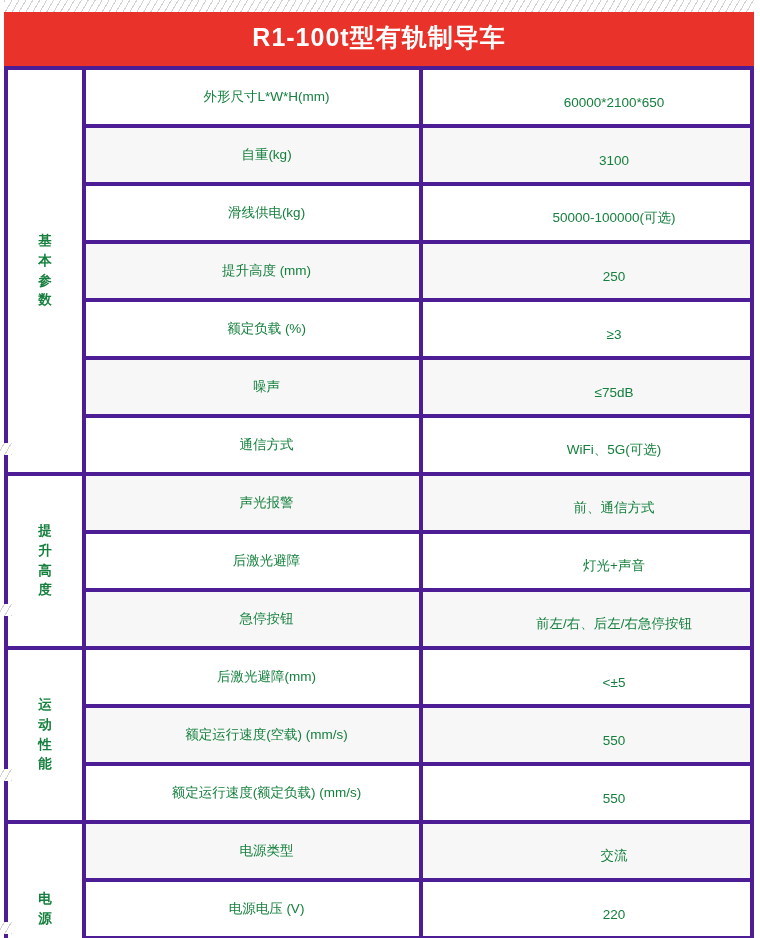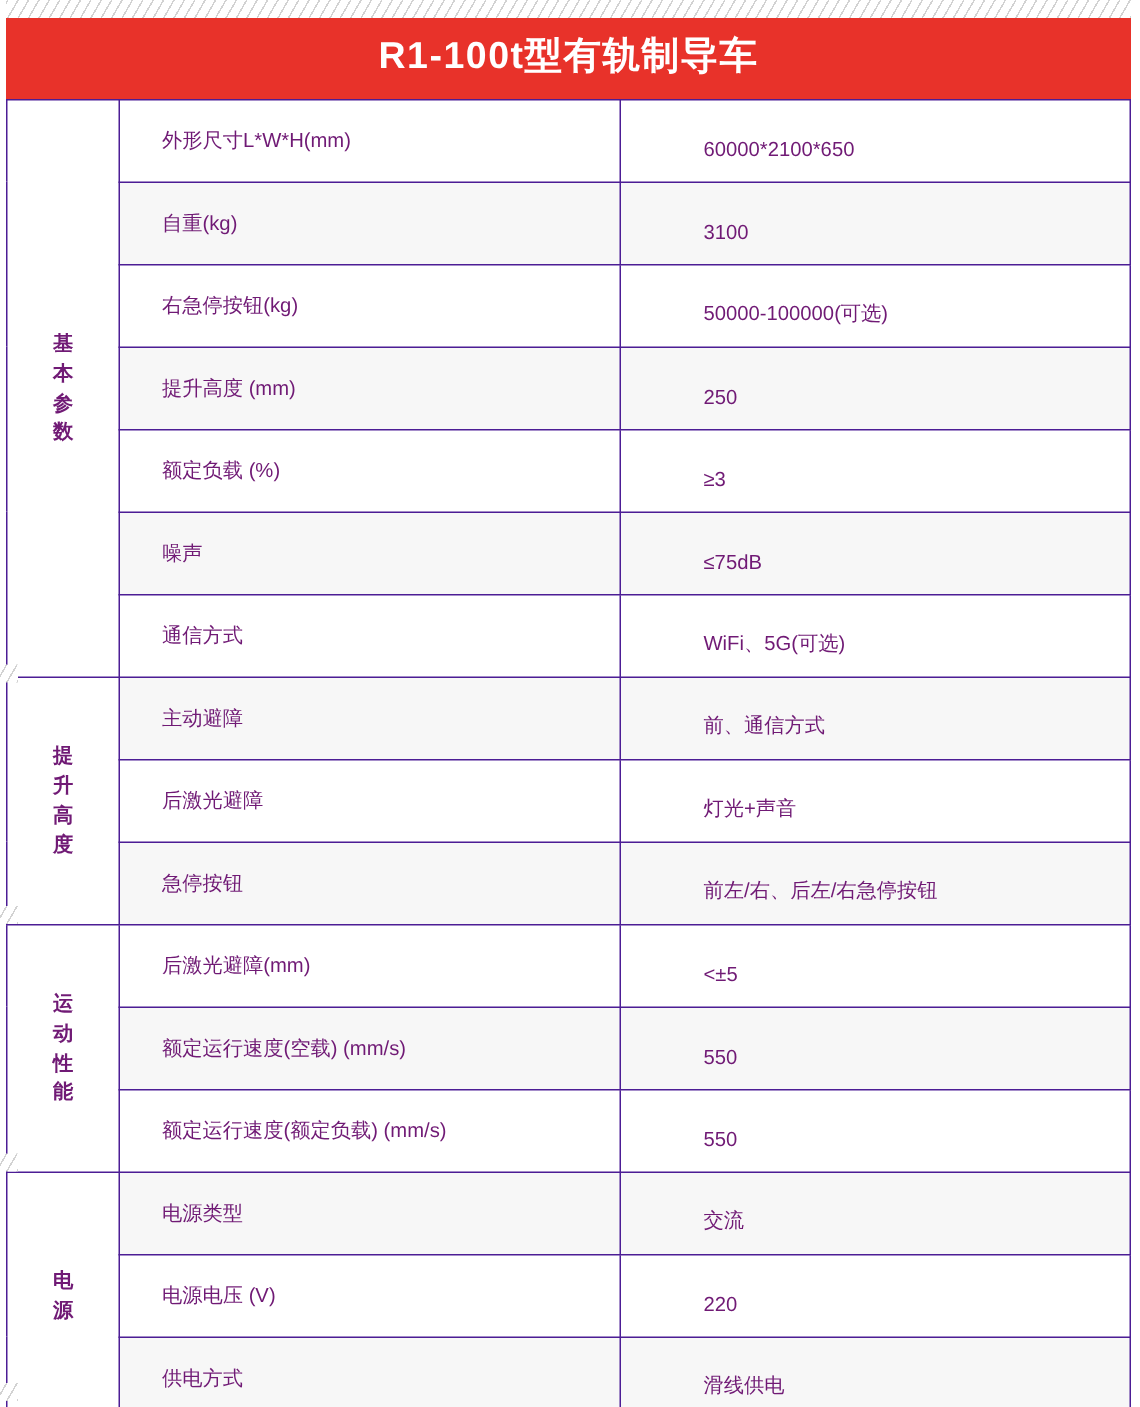--- a/index.html
+++ b/index.html
@@ -42,24 +42,25 @@
     letter-spacing: 1px;
     padding: 12px 0 14px 0;
     line-height: 1.1;
   }
   table.spec {
     border-collapse: collapse;
     width: 100%;
     table-layout: fixed;
   }
   table.spec td {
-    border: 1px solid #4c1d95;
+    border: 4px solid #4c1d95;
     font-size: 13.5px;
-    color: #701a75;
+    color: #15803d;
     vertical-align: middle;
+    text-align: center;
   }
   td.group {
     width: 62px;
     text-align: center;
     font-weight: bold;
     font-size: 15px;
     line-height: 1.45;
     color: #222;
     background: #ffffff;
     border-left: 1px solid #e3e3e3;
@@ -120,21 +121,21 @@
           <span class="gtext">基本参数</span>
         </td>
         <td class="pname">外形尺寸L*W*H(mm)</td>
         <td class="pval">60000*2100*650</td>
       </tr>
       <tr class="shade">
         <td class="pname">自重(kg)</td>
         <td class="pval">3100</td>
       </tr>
       <tr class="plain">
-        <td class="pname">右急停按钮(kg)</td>
+        <td class="pname">滑线供电(kg)</td>
         <td class="pval">50000-100000(可选)</td>
       </tr>
       <tr class="shade">
         <td class="pname">提升高度 (mm)</td>
         <td class="pval">250</td>
       </tr>
       <tr class="plain">
         <td class="pname">额定负载 (%)</td>
         <td class="pval">≥3</td>
       </tr>
@@ -144,21 +145,21 @@
       </tr>
       <tr class="plain">
         <td class="pname">通信方式</td>
         <td class="pval">WiFi、5G(可选)</td>
       </tr>
 
       <tr class="shade">
         <td class="group" rowspan="3">
           <span class="gtext">提升高度</span>
         </td>
-        <td class="pname">主动避障</td>
+        <td class="pname">声光报警</td>
         <td class="pval">前、通信方式</td>
       </tr>
       <tr class="plain">
         <td class="pname">后激光避障</td>
         <td class="pval">灯光+声音</td>
       </tr>
       <tr class="shade">
         <td class="pname">急停按钮</td>
         <td class="pval">前左/右、后左/右急停按钮</td>
       </tr>

